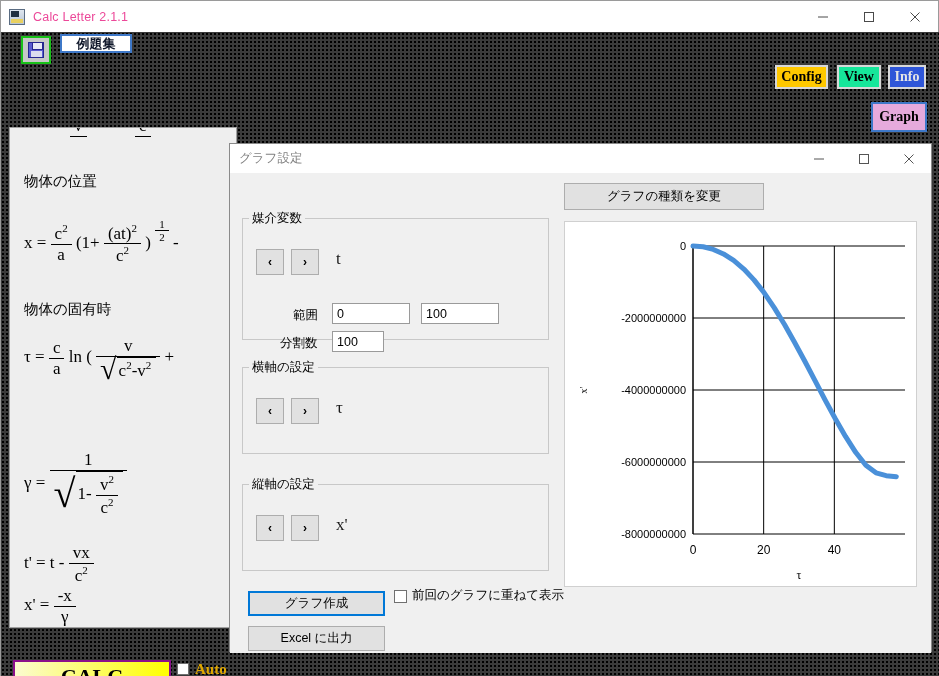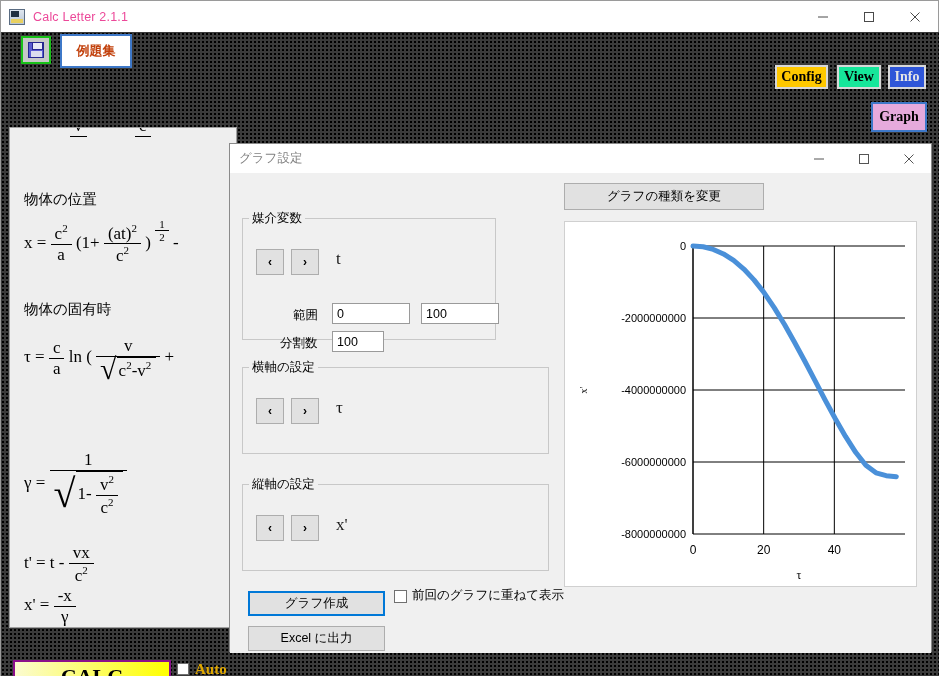--- a/index.html
+++ b/index.html
@@ -68,24 +68,24 @@
     background: #c8c8c8;
     border: 2px solid #19c219;
     display: flex; align-items: center; justify-content: center;
   }
   .floppy { width: 16px; height: 16px; position: relative; background: #5a5ad0; border: 1px solid #26268f; }
   .floppy::before { content:""; position:absolute; left:3px; top:0px; width:9px; height:6px; background:#e9e9f5; border:1px solid #26268f; border-top:0;}
   .floppy::after { content:""; position:absolute; left:2px; bottom:0px; width:11px; height:6px; background:#dcdcee;}
 
   #example-btn {
     position: absolute; left: 59px; top: 2px;
-    width: 72px; height: 34px;
+    width: 72px; height: 19px;
     background: #ffffff; border: 2px solid #3e78c8;
     display: flex; align-items: center; justify-content: center;
-    font-size: 13px; color: #c2410c; font-weight: bold;
+    font-size: 13px; color: #0f172a; font-weight: bold;
   }
 
   .tbtn {
     position: absolute;
     display: flex; align-items: center; justify-content: center;
     font-family: "Liberation Serif", serif;
     font-weight: bold; font-size: 14px;
     color: #000000;
   }
   #config-btn { left: 774px; top: 33px; width: 53px; height: 24px;
@@ -252,21 +252,21 @@
     </div>
 
     <div id="formula-panel">
 
       <div class="fsec math" style="top:-12px; left:60px;">
         <span class="frac"><span class="num">v</span><span class="den">&nbsp;</span></span>
         <span style="display:inline-block;width:40px"></span>
         <span class="frac"><span class="num">c</span><span class="den">&nbsp;</span></span>
       </div>
 
-      <div class="fsec jp" style="top:62px;">物体の位置</div>
+      <div class="fsec jp" style="top:44px;">物体の位置</div>
 
       <div class="fsec math" style="top:90px; white-space:nowrap;">
         <span>x  =</span>
         <span class="frac">
           <span class="num"><span>c</span><span class="sup">2</span></span>
           <span class="den">a</span>
         </span>
         <span>(1+</span>
         <span class="frac">
           <span class="num"><span>(at)</span><span class="sup">2</span></span>
@@ -353,21 +353,21 @@
             <svg width="12" height="12" viewBox="0 0 12 12">
                 <line x1="1.5" y1="1.5" x2="10.5" y2="10.5" stroke="#555" stroke-width="1"></line>
                 <line x1="10.5" y1="1.5" x2="1.5" y2="10.5" stroke="#555" stroke-width="1"></line>
               </svg>
           </div>
         </div>
       </div>
 
       <div id="dlg-body">
 
-        <fieldset class="grp" style="left:12px; top:37px; width:254px; height:130px;">
+        <fieldset class="grp" style="left:12px; top:37px; width:307px; height:130px;">
           <legend>媒介変数</legend>
           <div class="spin" style="left:13px; top:22px;">‹</div>
           <div class="spin" style="left:48px; top:22px;">›</div>
           <div class="varlbl" style="left:93px; top:22px;">t</div>
           <div class="flbl" style="left:50px; top:80px;">範囲</div>
           <input class="ftxt" style="left: 89px; top: 76px; width: 78px;" value="0">
           <input class="ftxt" style="left: 178px; top: 76px; width: 78px;" value="100">
           <div class="flbl" style="left:37px; top:108px;">分割数</div>
           <input class="ftxt" style="left: 89px; top: 104px; width: 52px;" value="100">
         </fieldset>

